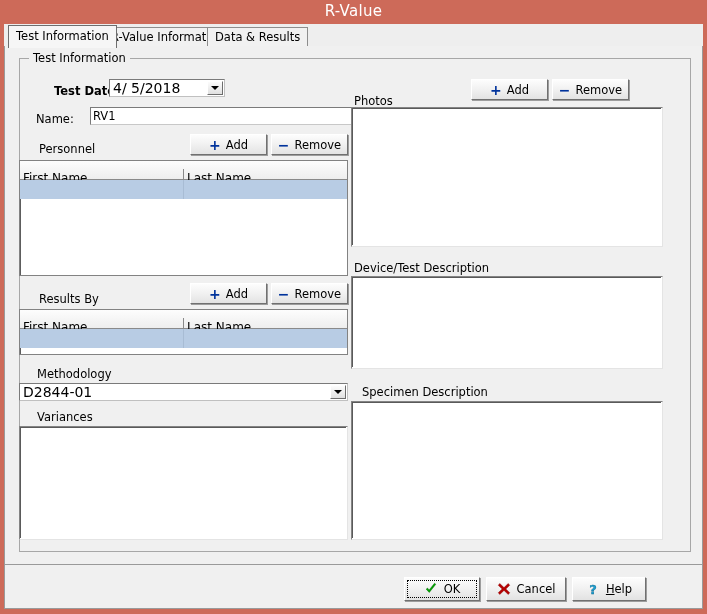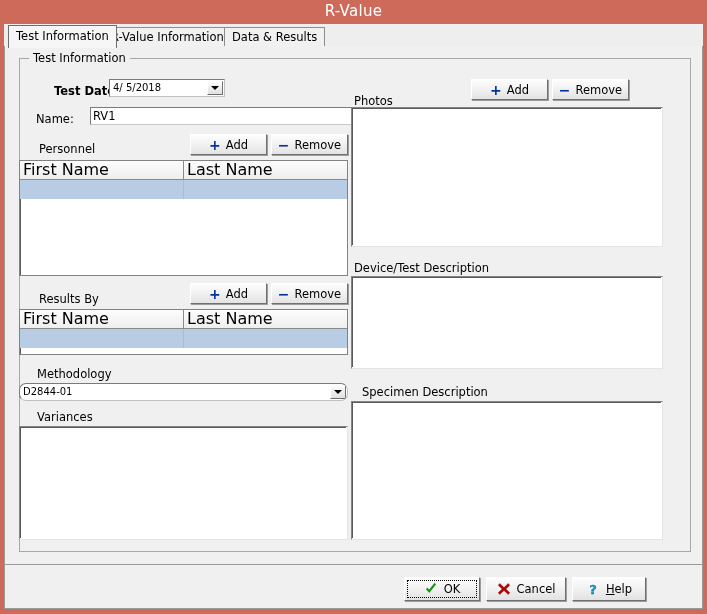--- a/index.html
+++ b/index.html
@@ -133,21 +133,21 @@
     color: #000;
   }
 
   .combo {
     position: absolute;
     box-sizing: border-box;
     background: #ffffff;
     border: 1px solid #7a7a7a;
     border-right-color: #c0c0c0;
     border-bottom-color: #c0c0c0;
-    font-size: 10px;
+    font-size: 14px;
     color: #000;
     overflow: hidden;
   }
   .combo .cval {
     position: absolute;
     left: 3px; top: 0;
     right: 19px;
     line-height: 16px;
     white-space: nowrap;
     overflow: hidden;
@@ -216,23 +216,23 @@
   .grid-head {
     position: absolute;
     left: 0; top: 0; right: 0;
     height: 19px;
     background: linear-gradient(#fdfdfd, #eeeeee);
     border-bottom: 1px solid #8a8a8a;
     box-sizing: border-box;
   }
   .grid-head .hc {
     position: absolute;
-    top: 0; height: 18px;
+    top: 8px; height: 18px;
     line-height: 18px;
-    font-size: 16px;
+    font-size: 12px;
     padding-left: 3px;
     box-sizing: border-box;
     border-right: 1px solid #8a8a8a;
     overflow: hidden;
     white-space: nowrap;
   }
   .grid-head .hc.last { border-right: none; }
   .grid-row {
     position: absolute;
     left: 0; right: 0;
@@ -301,21 +301,21 @@
     <span>R-Value</span>
   </div>
 
   <div id="tabstrip">
     <div class="tab active" style="left:4px;">
       <span>Test Information</span>
     </div>
     <div class="tab" style="left:99px;">
       <span>R-Value Information</span>
     </div>
-    <div class="tab" style="left:220px;">
+    <div class="tab" style="left:203px;">
       <span>Data &amp; Results</span>
     </div>
   </div>
 
   <div id="client">
 
     <div id="groupbox"></div>
     <div id="groupbox-legend">Test Information</div>
 
     <div class="lbl bold" style="left:49px; top:38px;">Test Date:</div>
@@ -363,21 +363,21 @@
         <div class="hc" style="left:0; width:164px;">First Name</div>
         <div class="hc last" style="left:164px; right:0;">Last Name</div>
       </div>
       <div class="grid-row sel" style="top:19px;">
         <div class="rc" style="left:0; width:164px;"></div>
         <div class="rc last" style="left:164px; right:0;"></div>
       </div>
     </div>
 
     <div class="lbl" style="left:32px; top:321px;">Methodology</div>
-    <div class="combo" style="left:14px; top:337px; width:329px; height:18px;border-radius:7px;">
+    <div class="combo" style="left:14px; top:337px; width:329px; height:18px;">
       <span class="cval">D2844-01</span>
       <span class="cbtn"></span>
     </div>
 
     <div class="lbl" style="left:32px; top:364px;">Variances</div>
     <div class="sunken" style="left:14px; top:380px; width:329px; height:114px;"></div>
 
     <div class="lbl" style="left:349px; top:48px;">Photos</div>
     <div class="btn" style="left:466px; top:33px; width:77px; height:21px;">
       <span class="plus">+</span>

